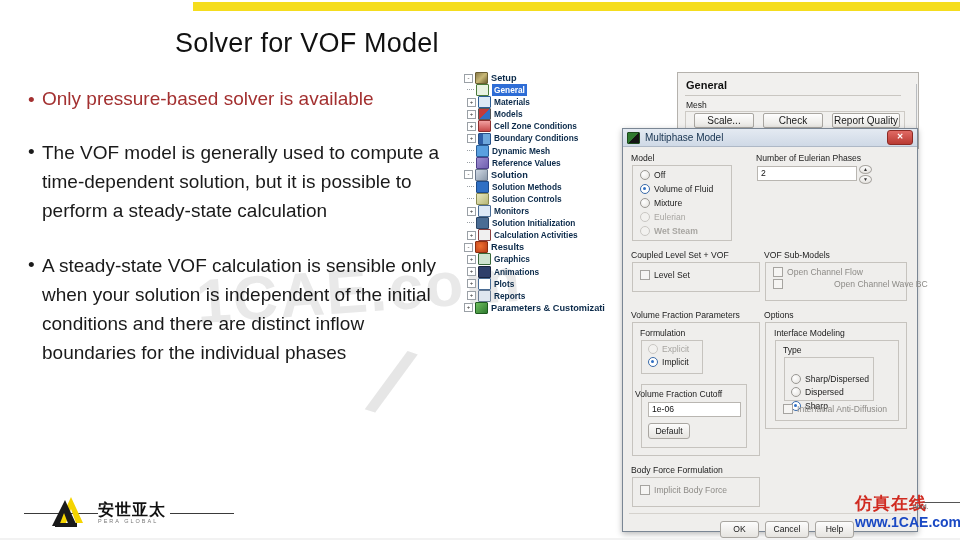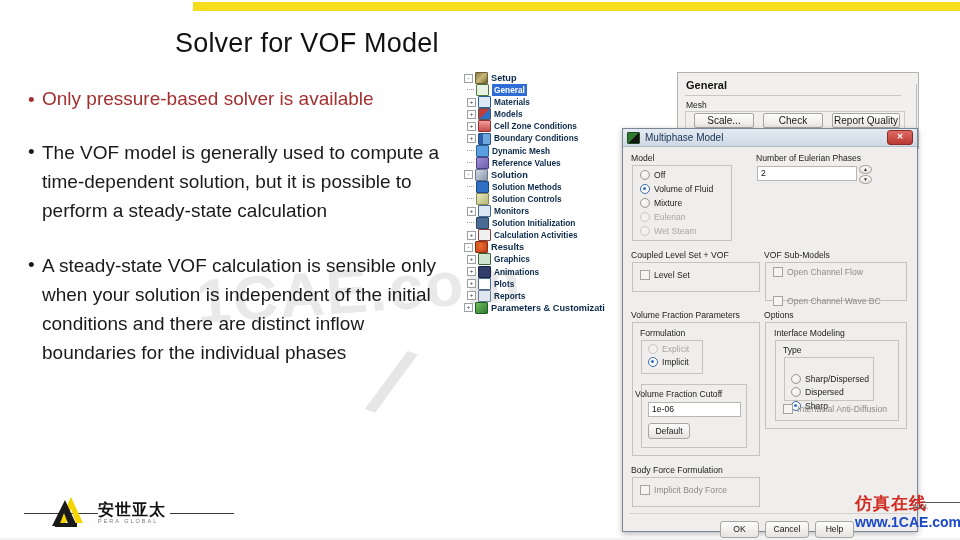--- a/index.html
+++ b/index.html
@@ -359,21 +359,21 @@
           <span>Volume of Fluid</span>
         </div>
       <div class="radio" style="left:17px;top:51px;">
           <span class="rb"></span>
           <span>Mixture</span>
         </div>
       <div class="radio dis" style="left:17px;top:65px;">
           <span class="rb"></span>
           <span>Eulerian</span>
         </div>
-      <div class="radio dis" style="left:17px;top:79px;">
+      <div class="radio dis" style="left:17px;top:79px;font-weight:bold;">
           <span class="rb"></span>
           <span>Wet Steam</span>
         </div>
 
       <div class="grp-lbl" style="left:133px;top:6px;">Number of Eulerian Phases</div>
       <div class="tfield" style="left:134px;top:19px;width:95px;height:13px;">2</div>
       <div class="spin" style="left:236px;top:18px;">
         <div>▲</div>
         <div style="margin-top:1px;">▼</div>
       </div>
@@ -384,21 +384,21 @@
           <span class="cb"></span>
           <span>Level Set</span>
         </div>
 
       <div class="grp-lbl" style="left:141px;top:103px;">VOF Sub-Models</div>
       <div class="grp-box" style="left:142px;top:115px;width:140px;height:37px;"></div>
       <div class="chk dis" style="left:150px;top:120px;">
           <span class="cb"></span>
           <span>Open Channel Flow</span>
         </div>
-      <div class="chk dis" style="left:150px;top:149px;">
+      <div class="chk dis" style="left:150px;top:132px;gap:47px;">
           <span class="cb"></span>
           <span>Open Channel Wave BC</span>
         </div>
 
       <div class="grp-lbl" style="left:8px;top:163px;">Volume Fraction Parameters</div>
       <div class="grp-box" style="left:9px;top:175px;width:126px;height:132px;"></div>
 
       <div class="grp-lbl" style="left:17px;top:181px;">Formulation</div>
       <div class="grp-box" style="left:18px;top:193px;width:60px;height:32px;"></div>
       <div class="radio dis" style="left:25px;top:197px;">

